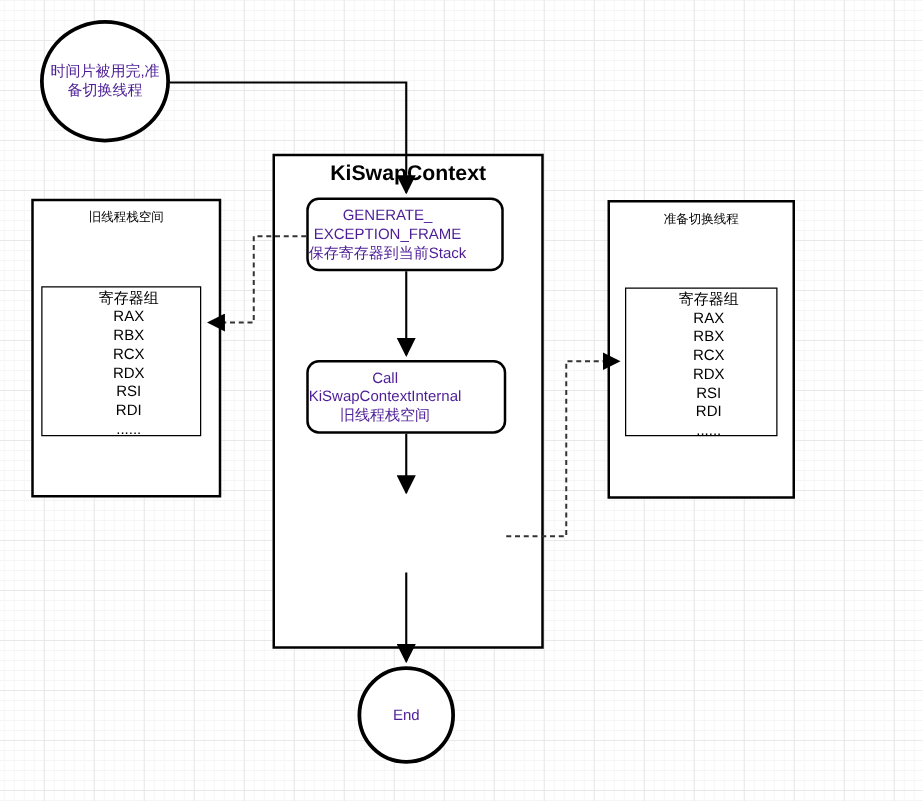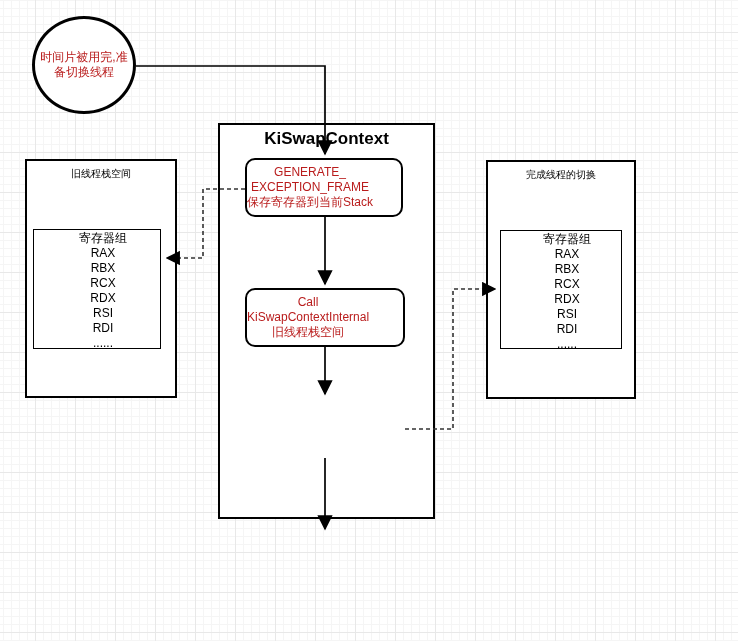--- a/index.html
+++ b/index.html
@@ -15,21 +15,21 @@
       linear-gradient(to right, #e8e8e8 1px, transparent 1px),
       linear-gradient(to bottom, #e8e8e8 1px, transparent 1px),
       linear-gradient(to right, #f5f5f5 1px, transparent 1px),
       linear-gradient(to bottom, #f5f5f5 1px, transparent 1px);
     background-size: 40px 40px, 40px 40px, 8px 8px, 8px 8px;
     background-position: 35px 32px, 35px 32px, 3px 0px, 3px 0px;
   }
   .node { position: absolute; box-sizing: border-box; background: #ffffff; color: #000000; }
   .label {
     font-size: 12px; line-height: 15px; text-align: center;
-    white-space: pre-line; color: #b91c1c;
+    white-space: pre-line; color: #4c1d95;
   }
   .circle {
     border: 3px solid #000000; border-radius: 50%;
     display: flex; align-items: center; justify-content: center;
   }
   .rounded {
     border: 2.5px solid #000000; border-radius: 10px;
     display: flex; align-items: center; justify-content: flex-start;
   }
   .container-box { border: 2px solid #000000; }
@@ -85,33 +85,36 @@
       <div>RAX</div>
       <div>RBX</div>
       <div>RCX</div>
       <div>RDX</div>
       <div>RSI</div>
       <div>RDI</div>
       <div>......</div>
     </div>
 
   <div class="node panel" style="left:486px; top:160px; width:150px; height:239px;">
-    <div class="panel-title">完成线程的切换</div>
+    <div class="panel-title">准备切换线程</div>
   </div>
   <div class="node reg-box" style="left:500px; top:230px; width:122px; height:119px;">
       <div>寄存器组</div>
       <div>RAX</div>
       <div>RBX</div>
       <div>RCX</div>
       <div>RDX</div>
       <div>RSI</div>
       <div>RDI</div>
       <div>......</div>
     </div>
 
+  <div class="node circle" style="left:286px; top:533px; width:78px; height:78px;">
+    <div class="label">End</div>
+  </div>
 
   <svg id="wires" width="738" height="641" viewBox="0 0 738 641">
     <defs>
       <marker id="arrow" viewBox="0 0 10 10" refX="9" refY="5" markerWidth="9" markerHeight="9" orient="auto-start-reverse">
         <path d="M0,0 L10,5 L0,10 z" fill="#000000"></path>
       </marker>
     </defs>
     <path d="M136,66 H325 V154" fill="none" stroke="#000000" stroke-width="1.7" marker-end="url(#arrow)"></path>
     <path d="M325,217 V284" fill="none" stroke="#000000" stroke-width="1.7" marker-end="url(#arrow)"></path>
     <path d="M325,347 V394" fill="none" stroke="#000000" stroke-width="1.7" marker-end="url(#arrow)"></path>

